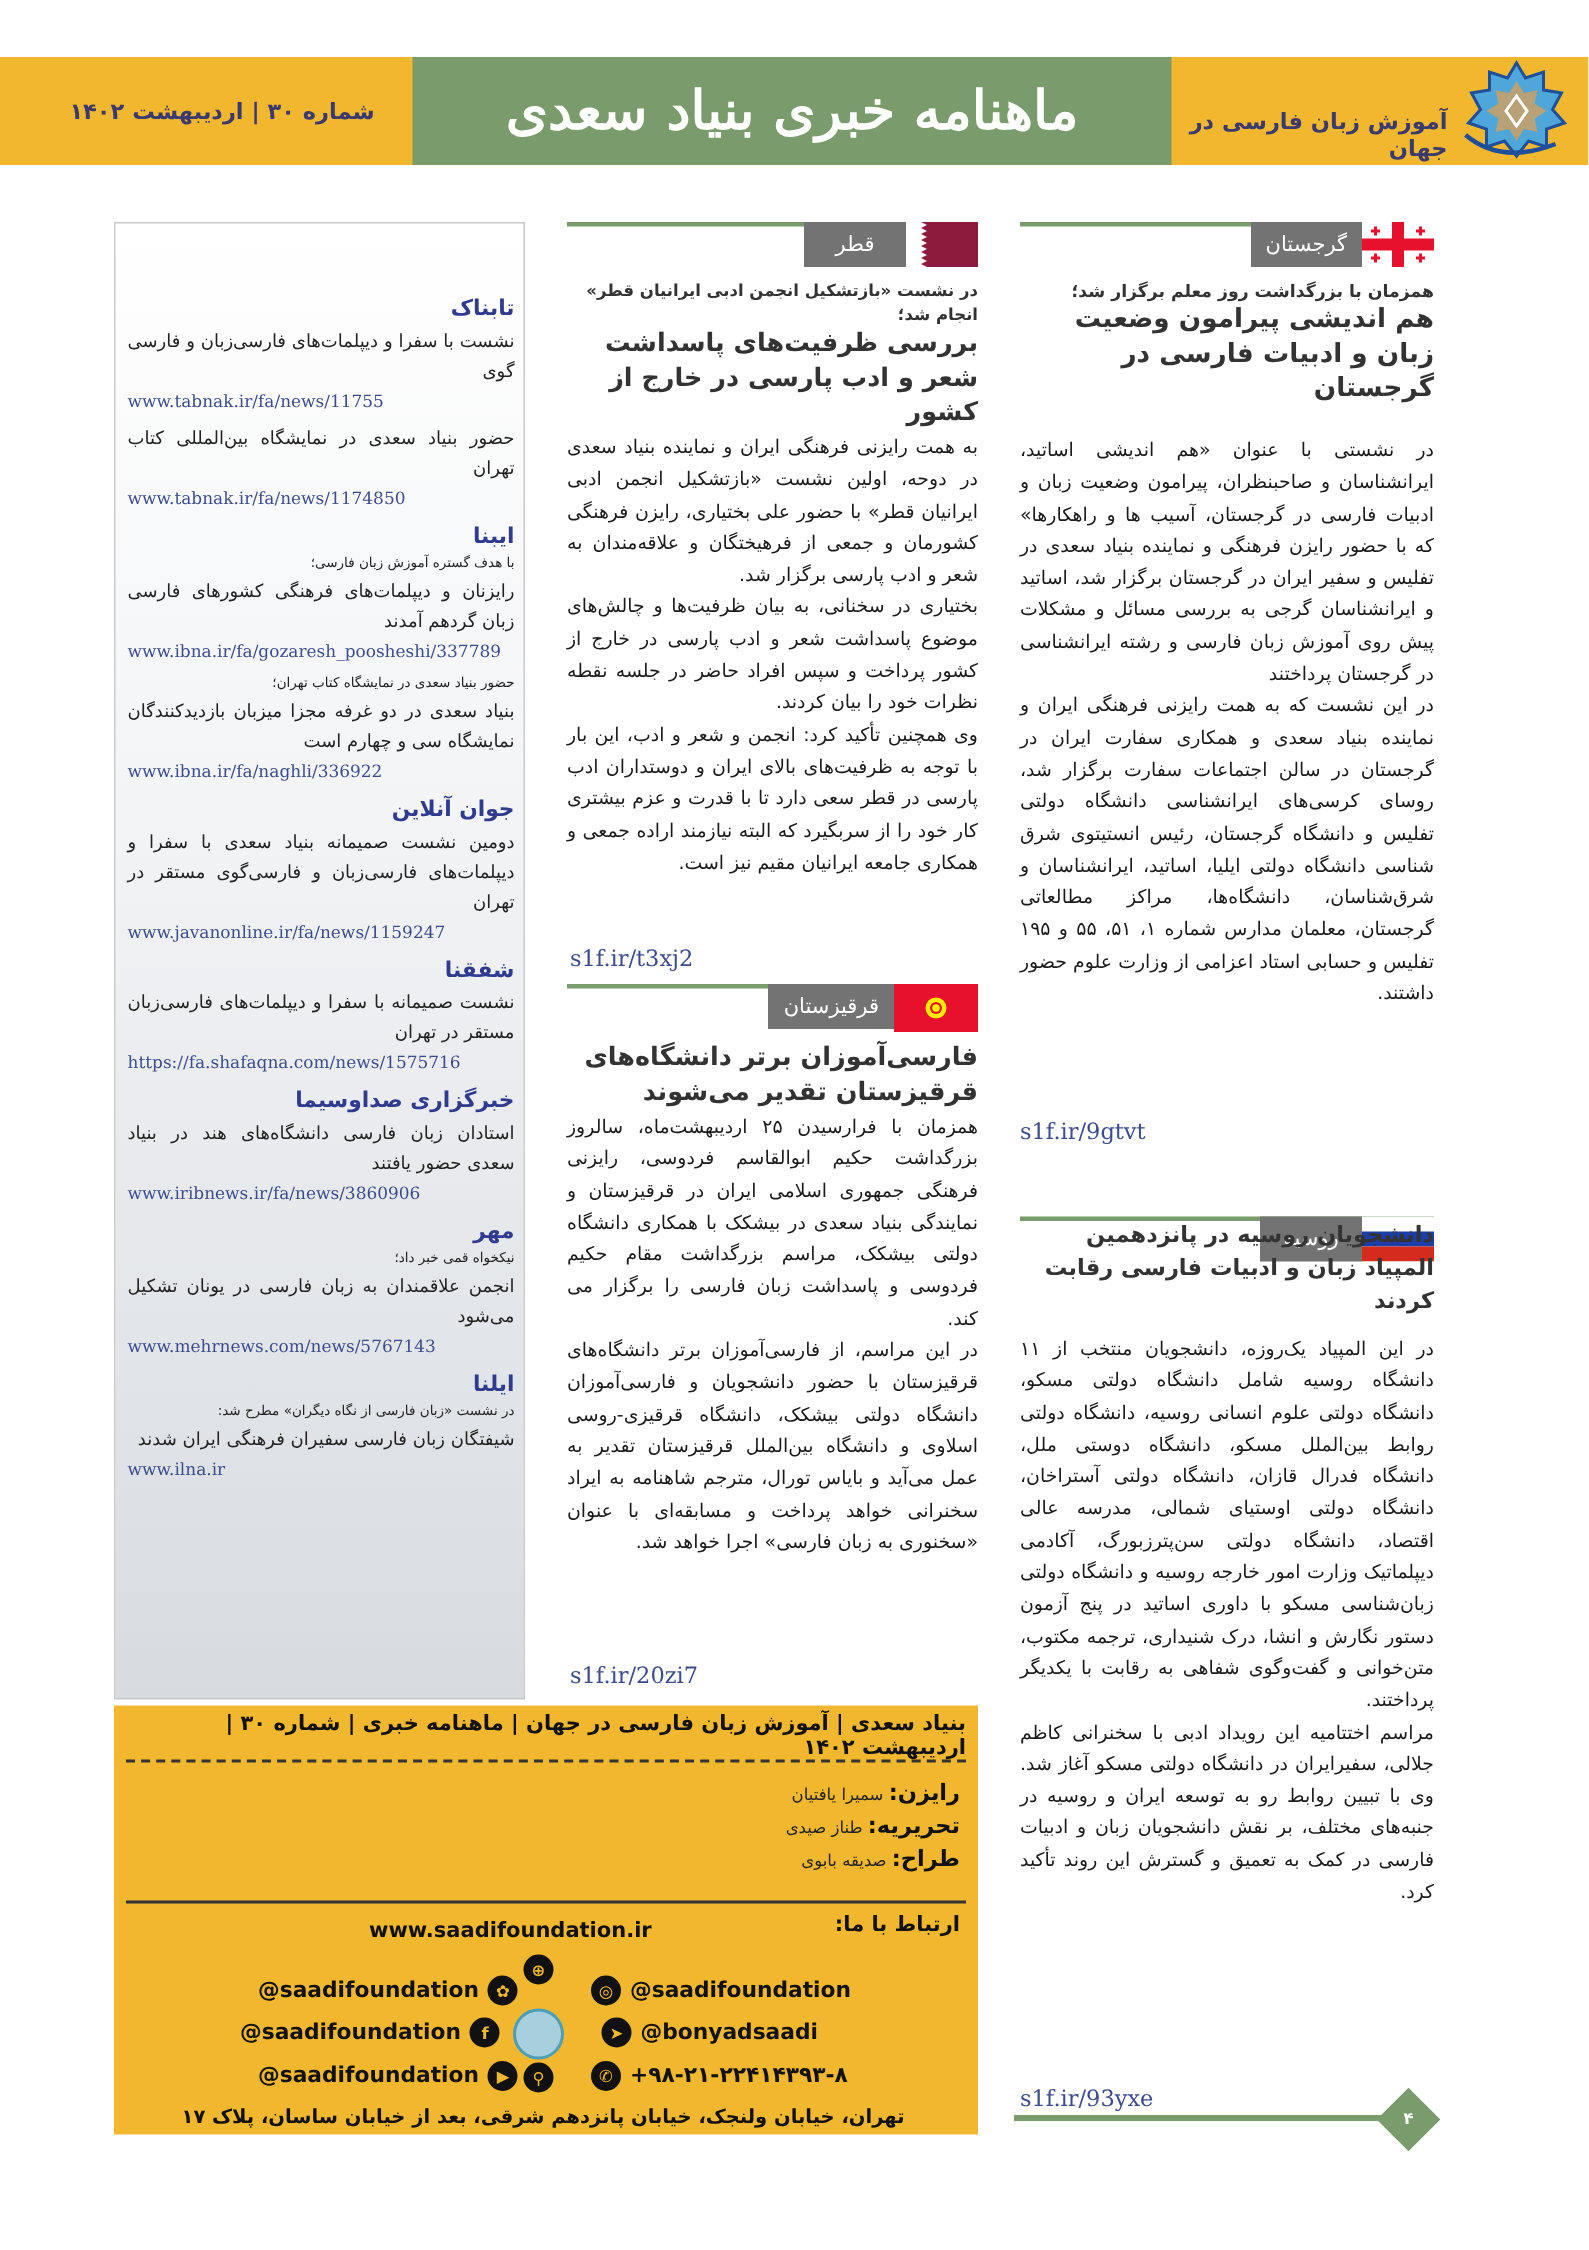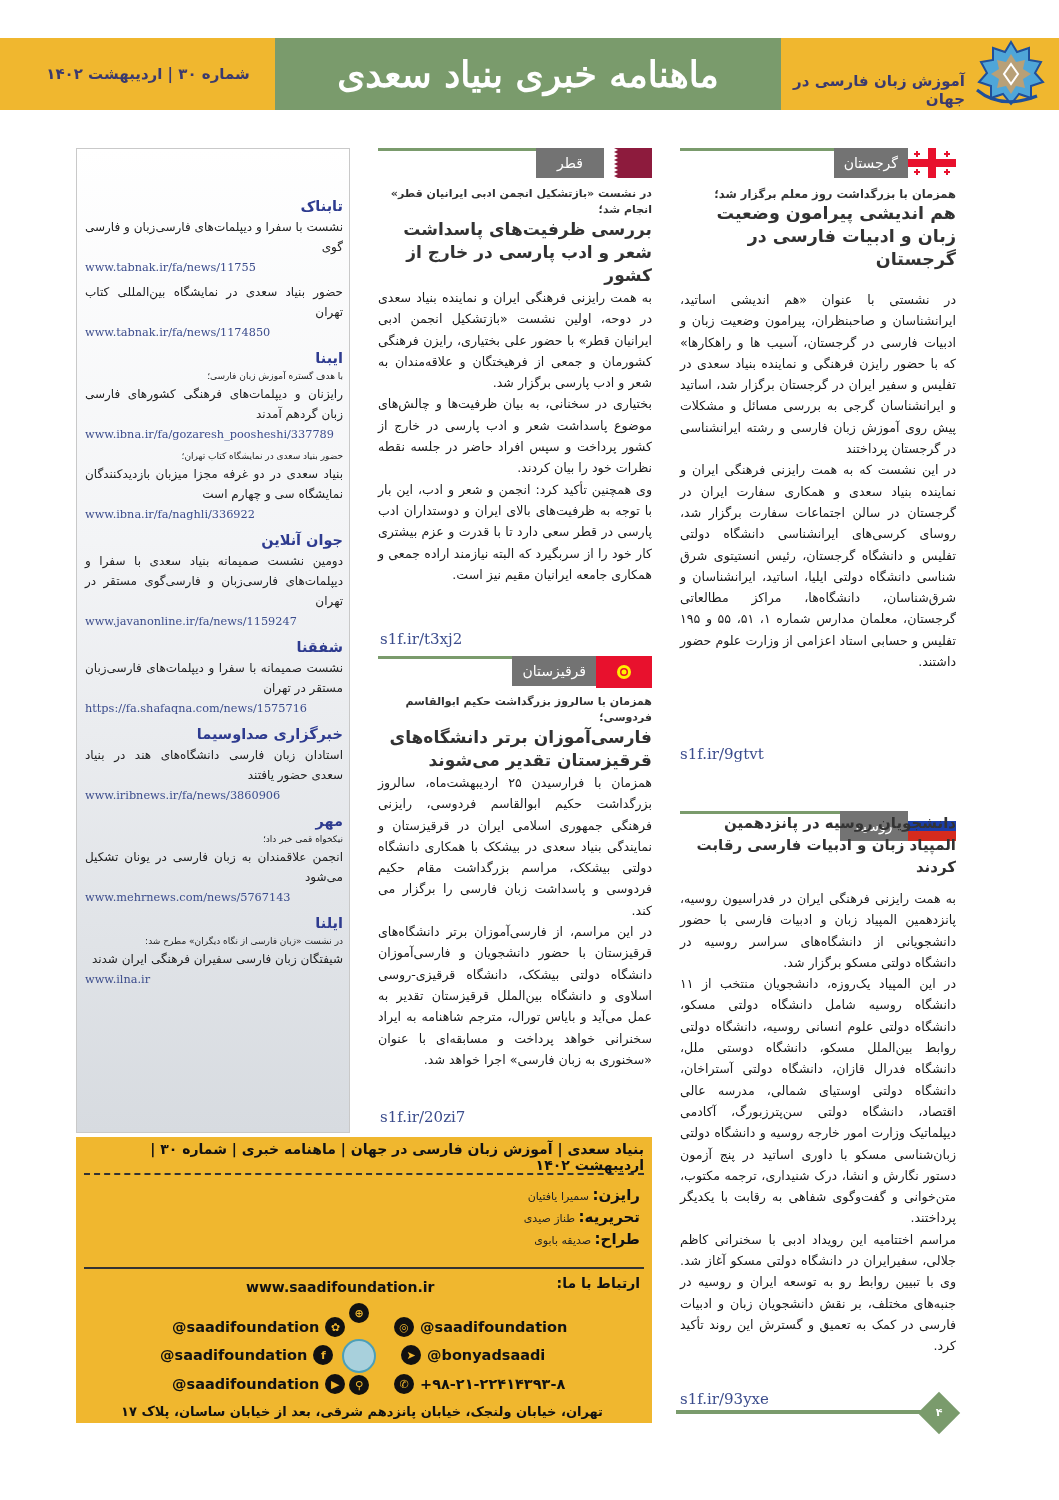--- a/index.html
+++ b/index.html
@@ -107,21 +107,20 @@
   <svg class="flag" viewBox="0 0 48 30">
     <rect width="48" height="10" fill="#fff"></rect>
     <rect y="10" width="48" height="10" fill="#1c3ea8"></rect>
     <rect y="20" width="48" height="10" fill="#d52b1e"></rect>
   </svg>
   <div class="tag">روسیه</div>
 </div>
 <div class="article" style="left:680px; top:812px; width:276px;">
   <div class="headline" style="font-size:15px; line-height:22px;">دانشجویان روسیه در پانزدهمین المپیاد زبان و ادبیات فارسی رقابت کردند</div>
   <div class="body-text" style="margin-top:10px;">
-    <p>به همت رایزنی فرهنگی ایران در فدراسیون روسیه، پانزدهمین المپیاد زبان و ادبیات فارسی با حضور دانشجویانی از دانشگاه‌های سراسر روسیه در دانشگاه دولتی مسکو برگزار شد.</p>
     <p>در این المپیاد یک‌روزه، دانشجویان منتخب از ۱۱ دانشگاه روسیه شامل دانشگاه دولتی مسکو، دانشگاه دولتی علوم انسانی روسیه، دانشگاه دولتی روابط بین‌الملل مسکو، دانشگاه دوستی ملل، دانشگاه فدرال قازان، دانشگاه دولتی آستراخان، دانشگاه دولتی اوستیای شمالی، مدرسه عالی اقتصاد، دانشگاه دولتی سن‌پترزبورگ، آکادمی دیپلماتیک وزارت امور خارجه روسیه و دانشگاه دولتی زبان‌شناسی مسکو با داوری اساتید در پنج آزمون دستور نگارش و انشا، درک شنیداری، ترجمه مکتوب، متن‌خوانی و گفت‌وگوی شفاهی به رقابت با یکدیگر پرداختند.</p>
     <p>مراسم اختتامیه این رویداد ادبی با سخنرانی کاظم جلالی، سفیرایران در دانشگاه دولتی مسکو آغاز شد. وی با تبیین روابط رو به توسعه ایران و روسیه در جنبه‌های مختلف، بر نقش دانشجویان زبان و ادبیات فارسی در کمک به تعمیق و گسترش این روند تأکید کرد.</p>
   </div>
 </div>
 <div class="short-link" style="position:absolute; left:680px; top:1390px;">s1f.ir/93yxe</div>
 
 <div class="section-bar" style="left:378px; top:148px; width:274px;">
   <div class="rule"></div>
   <svg class="flag" viewBox="0 0 48 30">
     <rect width="48" height="30" fill="#8d1b3d"></rect>
@@ -144,21 +143,20 @@
   <div class="rule"></div>
   <svg class="flag" style="width:56px; height:32px;" viewBox="0 0 56 32">
     <rect width="56" height="32" fill="#e8112d"></rect>
     <circle cx="28" cy="16" r="7" fill="#ffef00"></circle>
     <circle cx="28" cy="16" r="4" fill="#e8112d"></circle>
     <circle cx="28" cy="16" r="2.5" fill="#ffef00"></circle>
   </svg>
   <div class="tag" style="right:56px;">قرقیزستان</div>
 </div>
 <div class="article" style="left:378px; top:694px; width:274px;">
-  <div class="kicker" style="font-size:11px;">همزمان با سالروز بزرگداشت حکیم ابوالقاسم فردوسی؛</div>
   <div class="headline">فارسی‌آموزان برتر دانشگاه‌های قرقیزستان تقدیر می‌شوند</div>
   <div class="body-text" style="">
     <p>همزمان با فرارسیدن ۲۵ اردیبهشت‌ماه، سالروز بزرگداشت حکیم ابوالقاسم فردوسی، رایزنی فرهنگی جمهوری اسلامی ایران در قرقیزستان و نمایندگی بنیاد سعدی در بیشکک با همکاری دانشگاه دولتی بیشکک، مراسم بزرگداشت مقام حکیم فردوسی و پاسداشت زبان فارسی را برگزار می کند.</p>
     <p>در این مراسم، از فارسی‌آموزان برتر دانشگاه‌های قرقیزستان با حضور دانشجویان و فارسی‌آموزان دانشگاه دولتی بیشکک، دانشگاه قرقیزی-روسی اسلاوی و دانشگاه بین‌الملل قرقیزستان تقدیر به عمل می‌آید و بایاس تورال، مترجم شاهنامه به ایراد سخنرانی خواهد پرداخت و مسابقه‌ای با عنوان «سخنوری به زبان فارسی» اجرا خواهد شد.</p>
   </div>
 </div>
 <div class="short-link" style="position:absolute; left:380px; top:1108px;">s1f.ir/20zi7</div>
 
 <div class="media-box">
   <div class="media-list" id="media-list">

